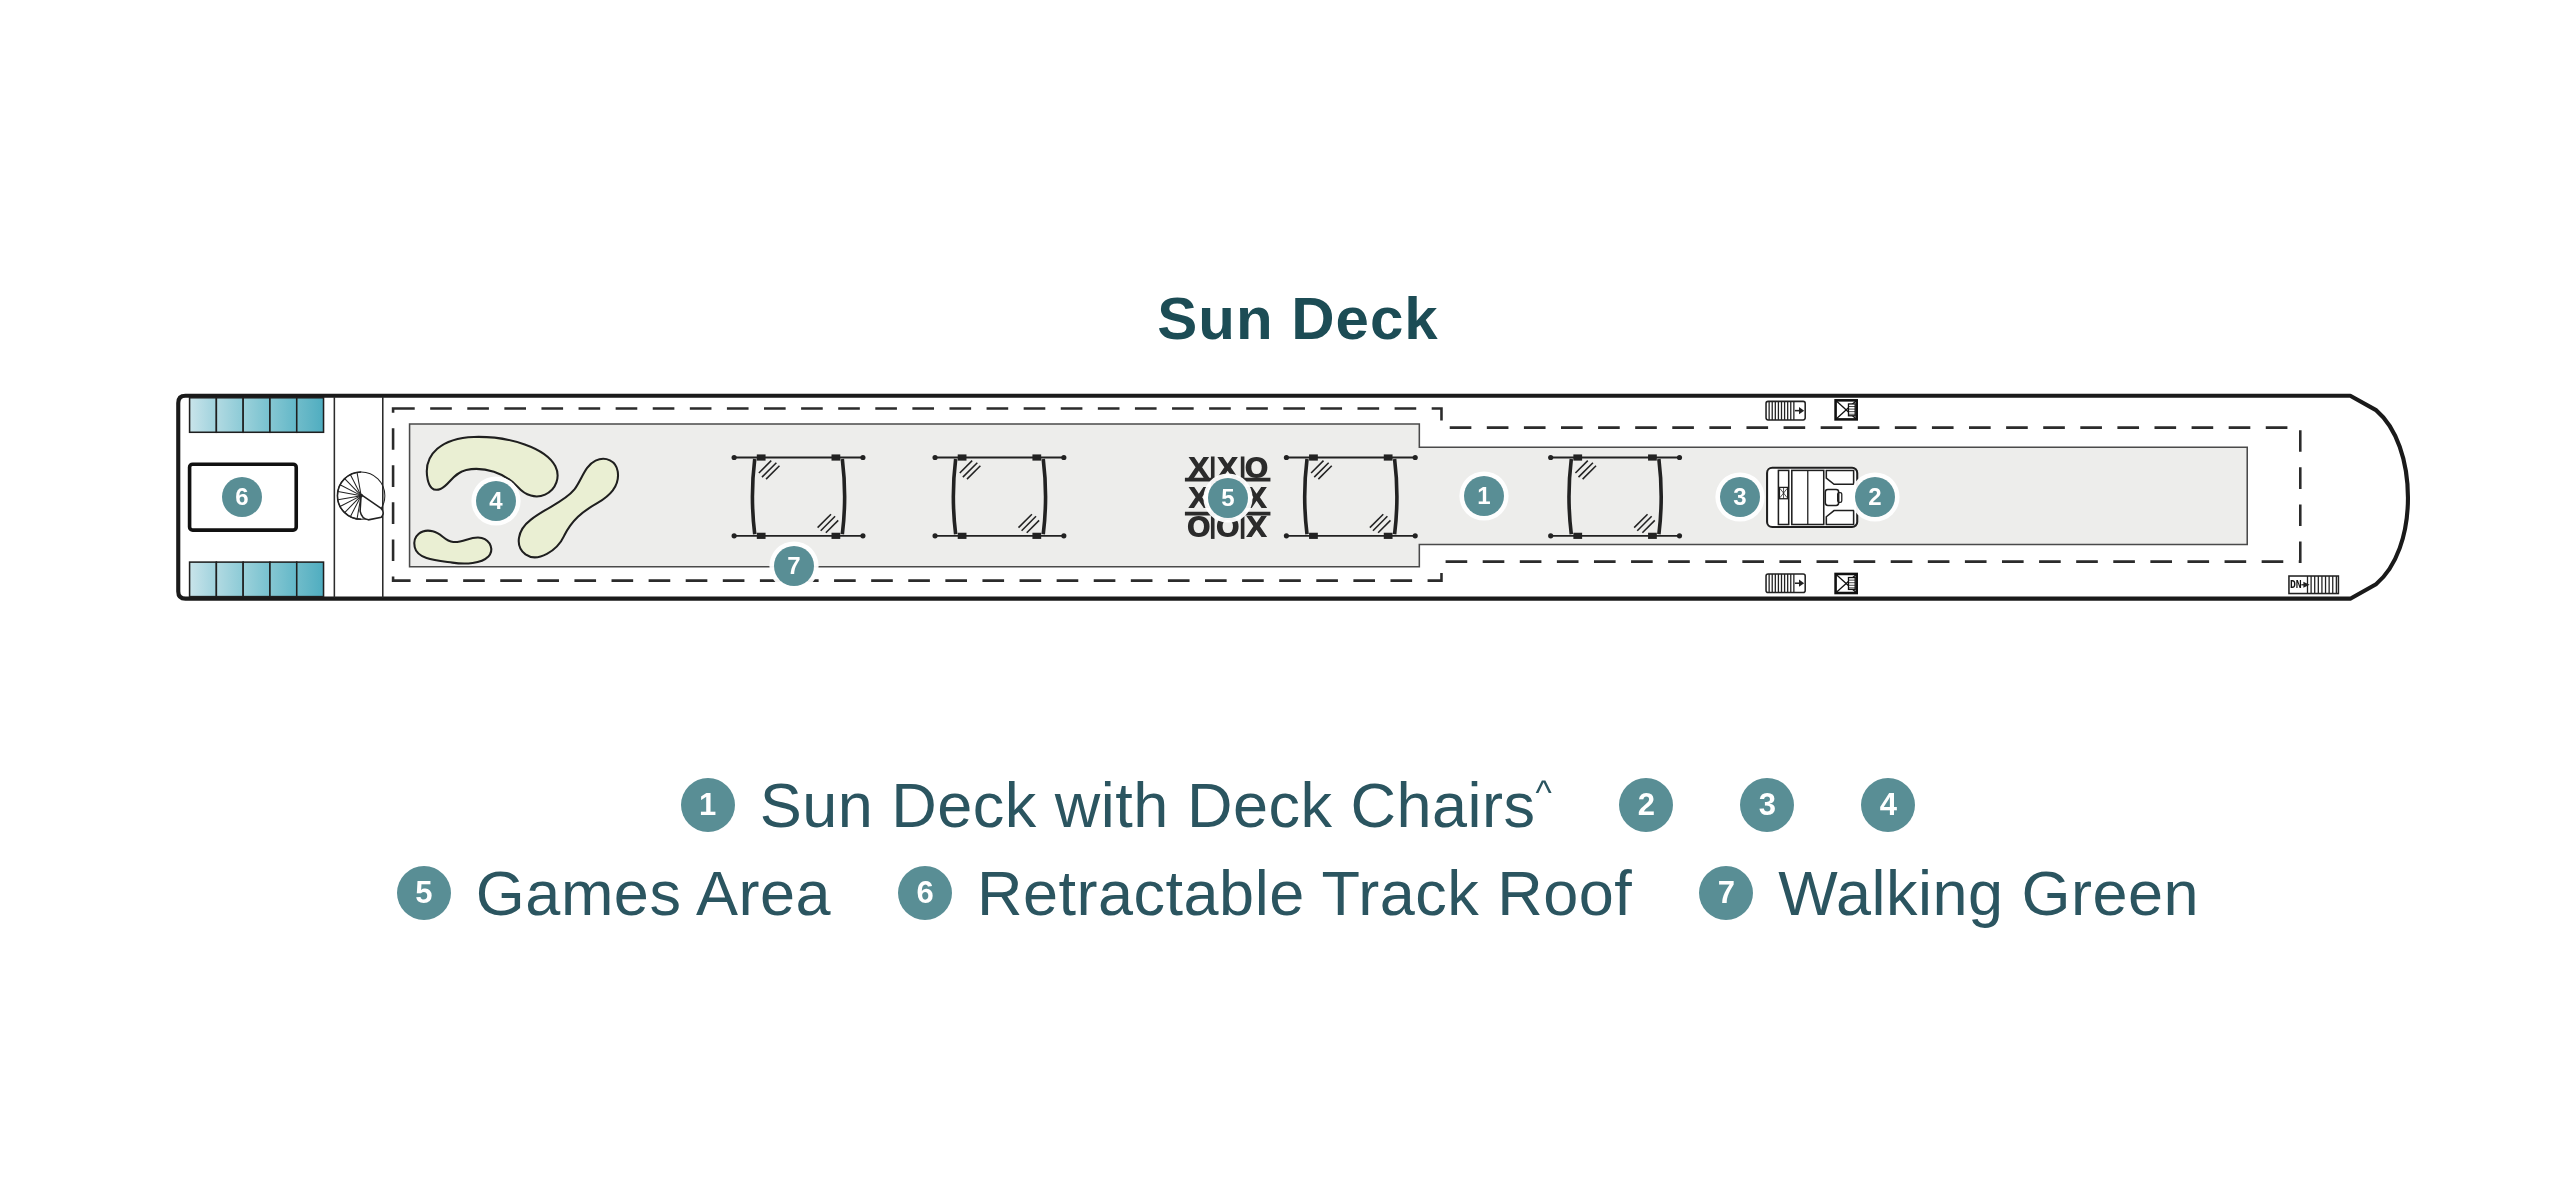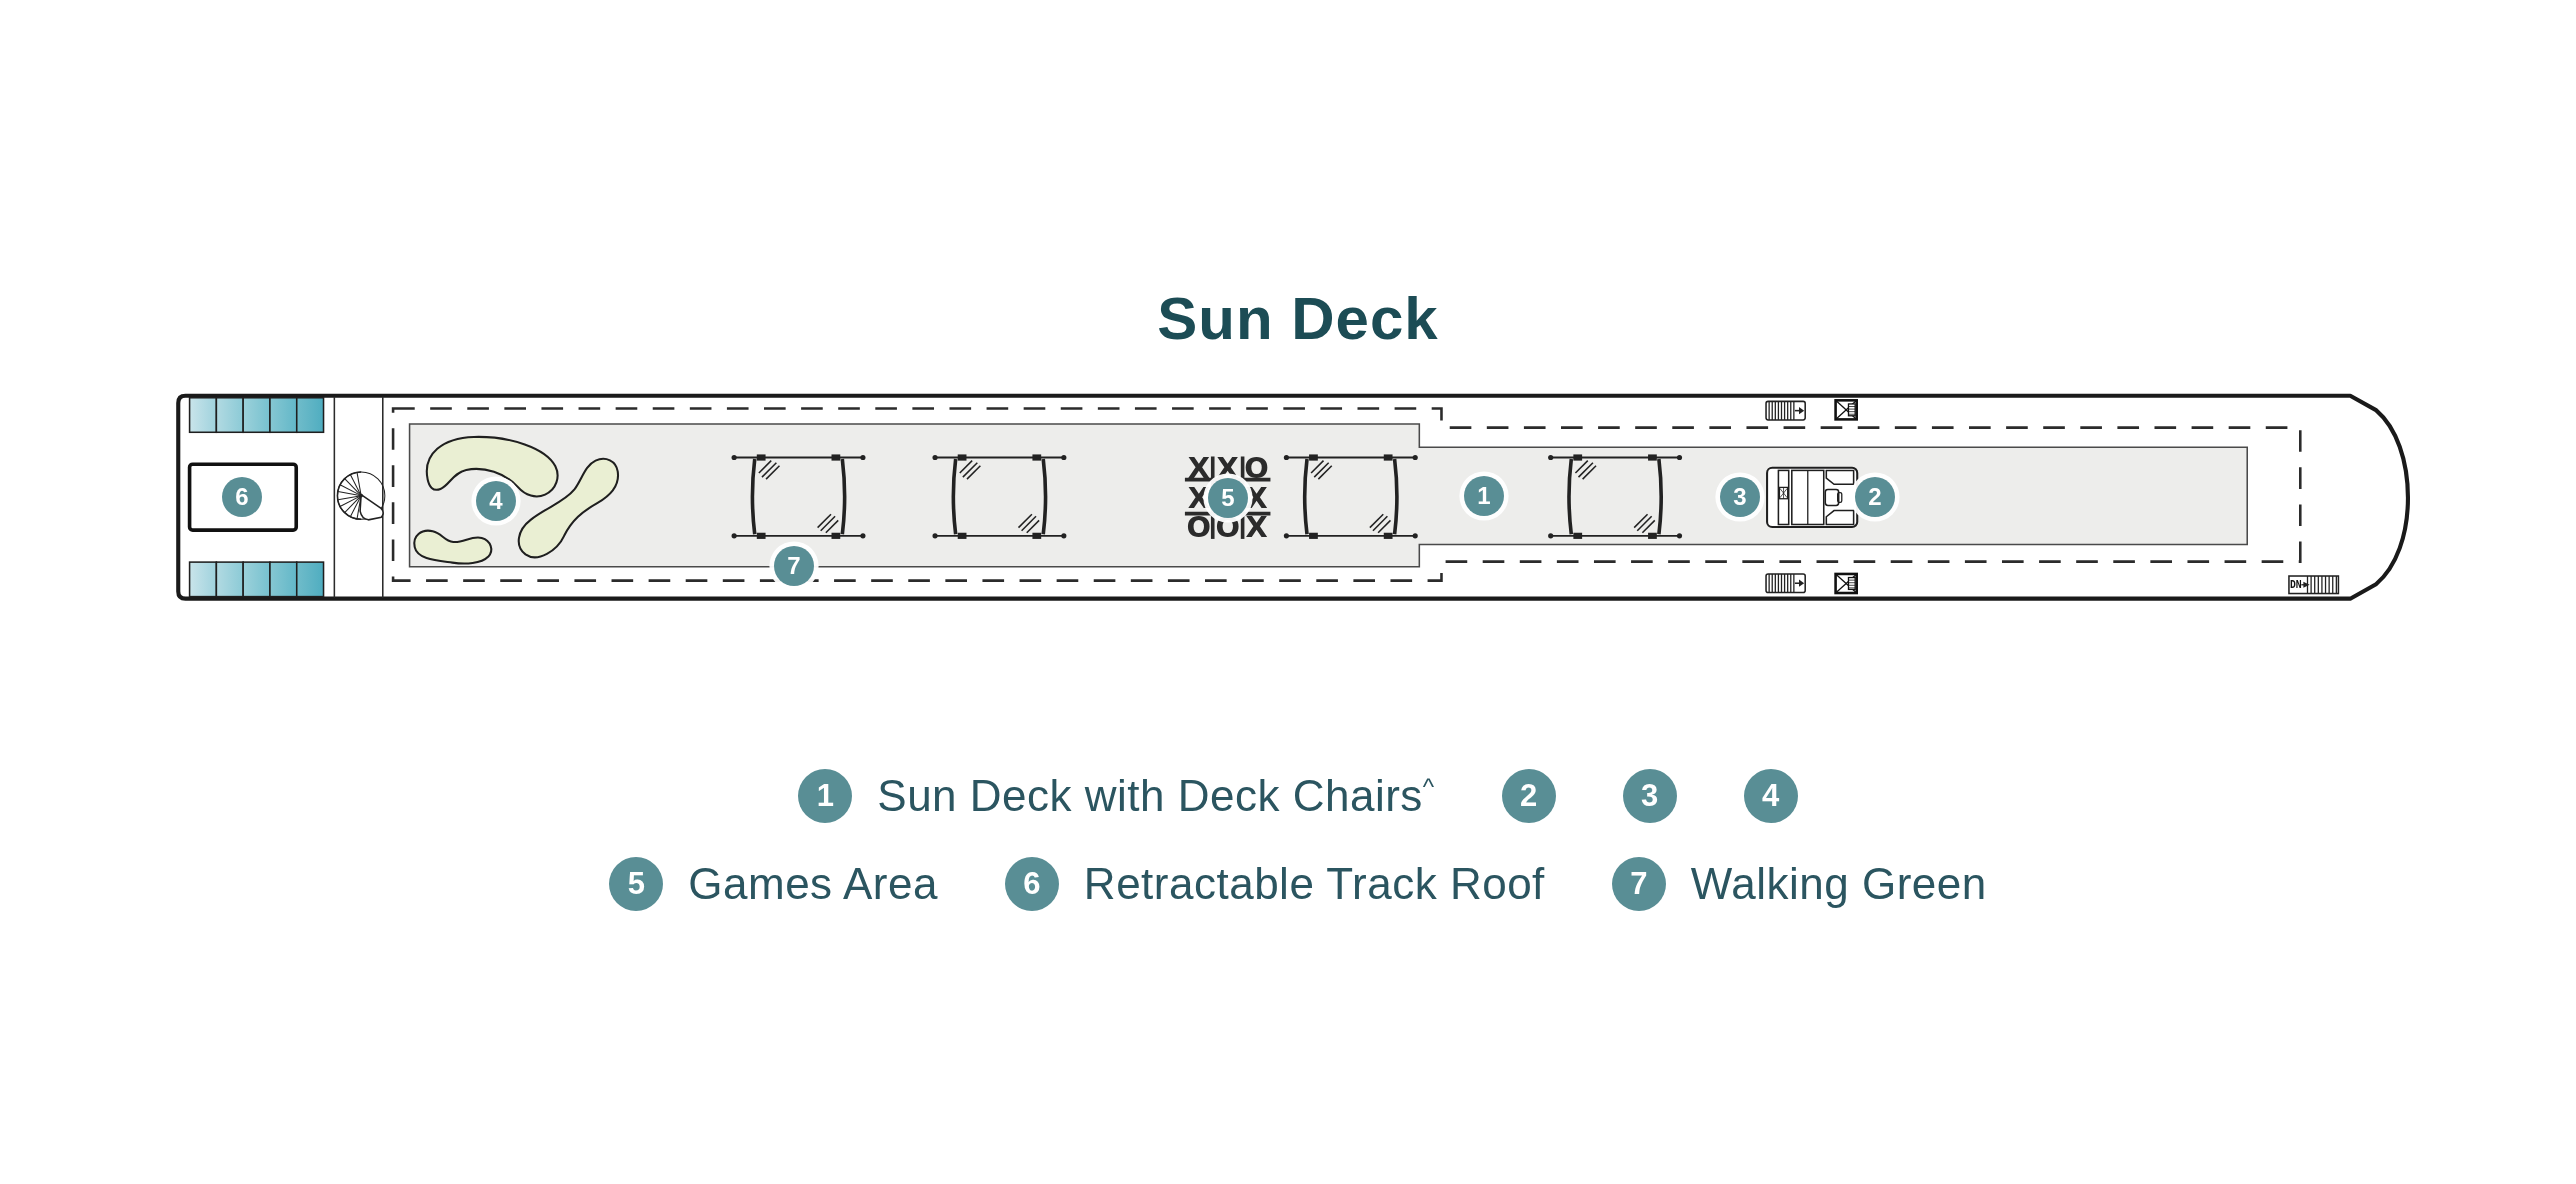--- a/index.html
+++ b/index.html
@@ -27,21 +27,21 @@
   }
   #legend-row-1{position:absolute;top:769px;}
   #legend-row-2{position:absolute;top:857px;}
   .legend-item{display:flex;align-items:center;gap:25px;}
   .legend-circle{
     width:54px;height:54px;border-radius:50%;background:#598e95;flex:0 0 auto;
     display:flex;align-items:center;justify-content:center;
     color:#ffffff;font-size:31px;font-weight:700;
   }
   .legend-label{
-    font-size:44px;font-weight:400;color:#2b5560;white-space:nowrap;letter-spacing:0.5px;
+    font-size:63px;font-weight:400;color:#2b5560;white-space:nowrap;letter-spacing:0.5px;
   }
   .legend-label .sup{font-size:55%;vertical-align:super;}
 </style>
 </head>
 <body>
 
 <div id="screen">
 
   <div class="page-title">Sun Deck</div>
 

